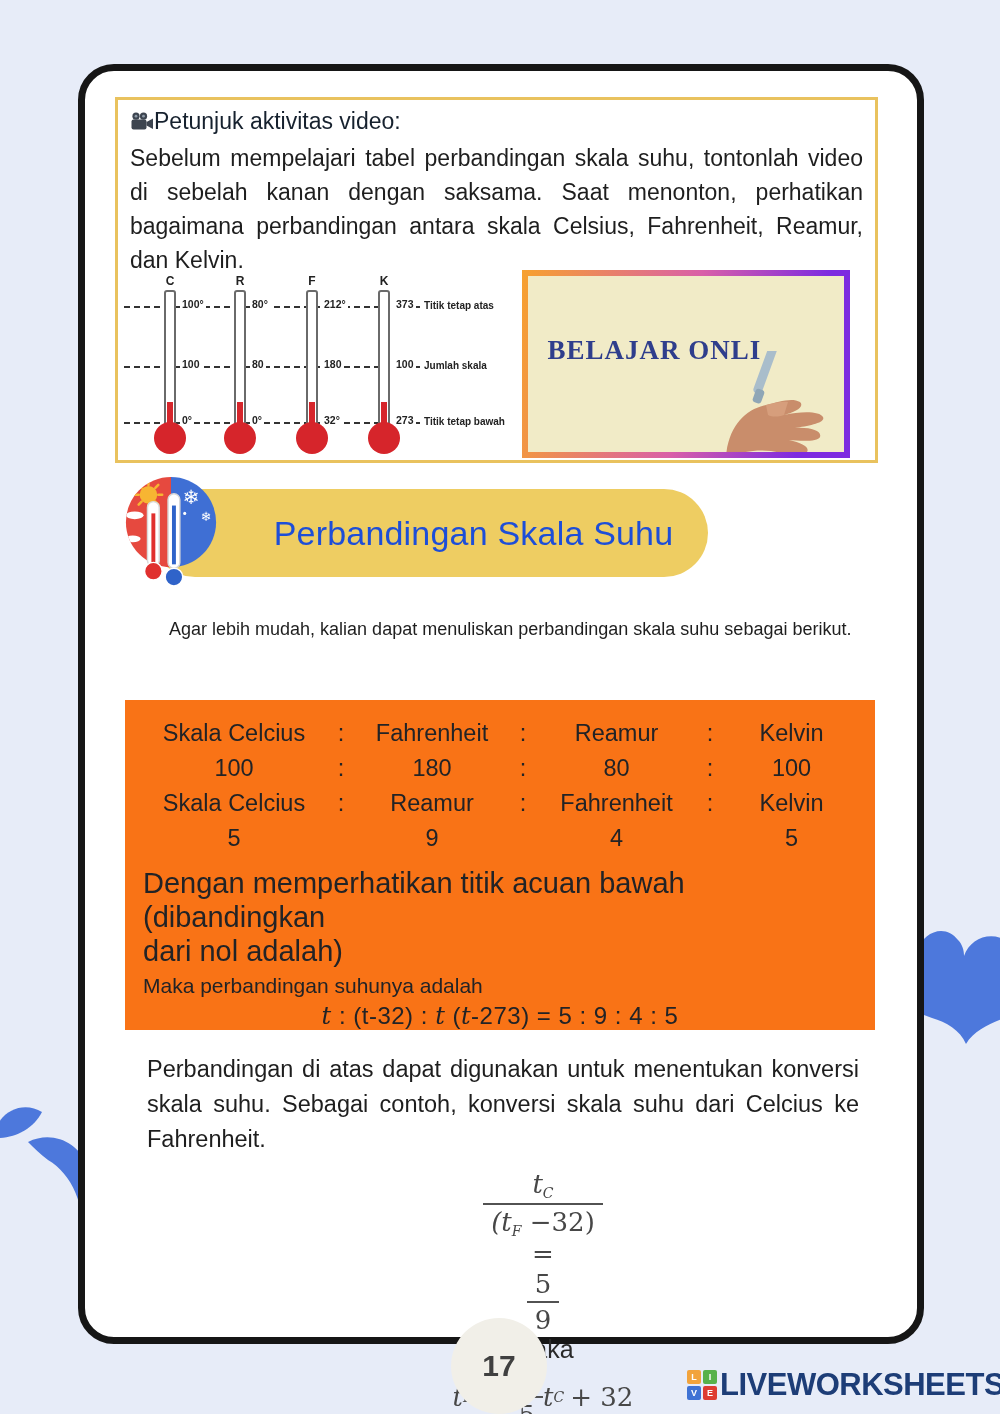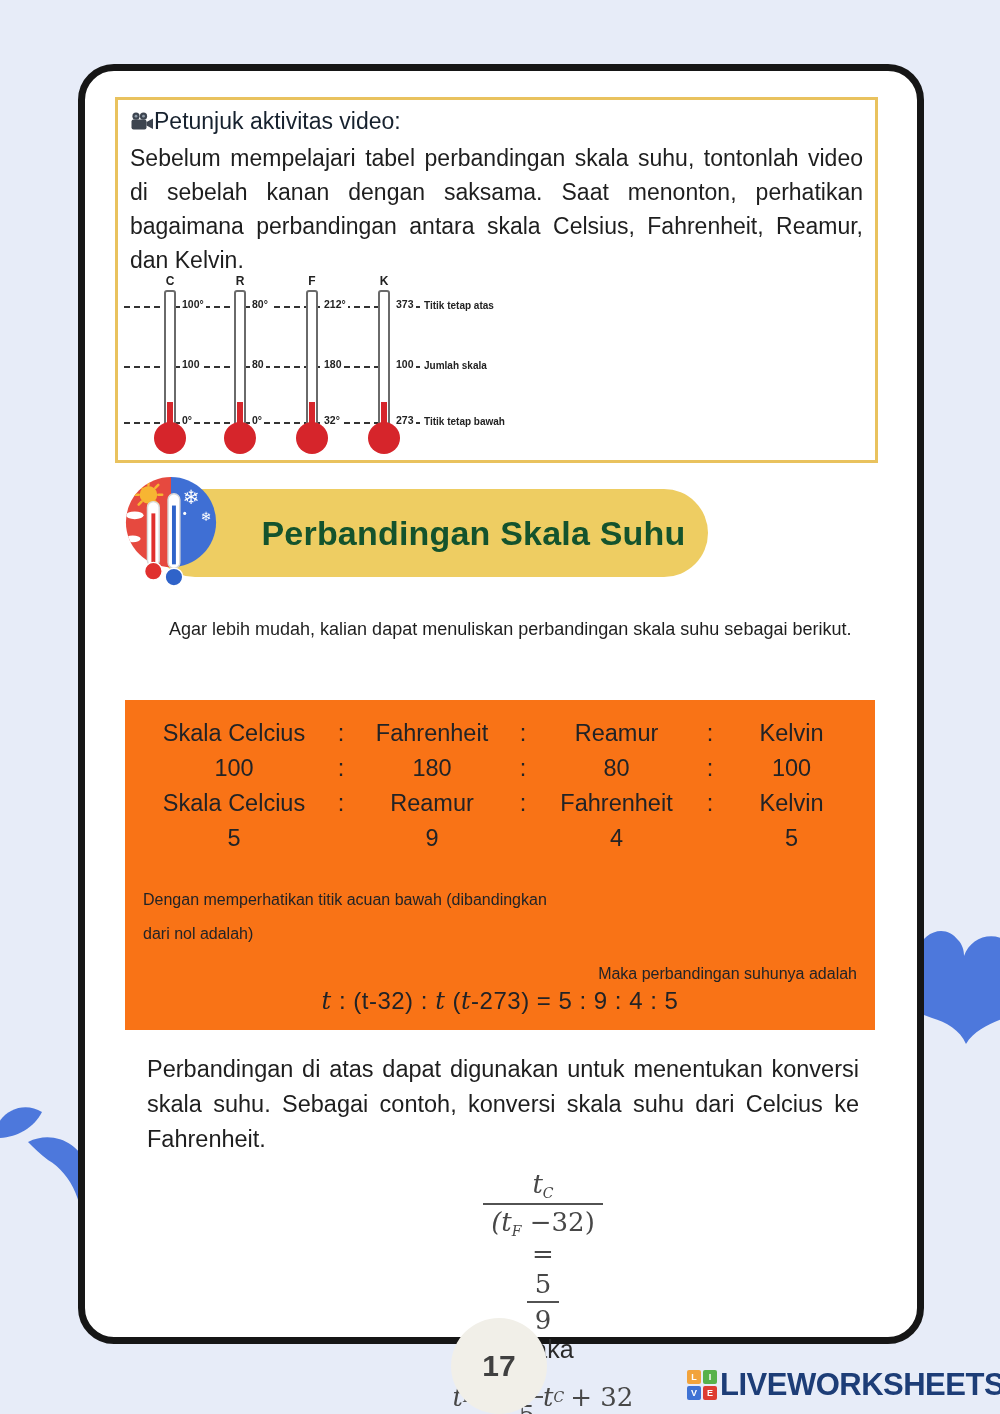--- a/index.html
+++ b/index.html
@@ -43,35 +43,35 @@
   .video-inner { position:relative; width:100%; height:100%; background:#f1ebc7; overflow:hidden; }
   .video-caption { position:absolute; left:0; top:42%; width:80%; text-align:center;
                    font-family:"Liberation Serif", serif; font-weight:bold; font-size:27px;
                    letter-spacing:1px; color:#2f3e8c; transform:translateY(-50%); }
   .hand-svg { position:absolute; right:0; bottom:-4px; width:170px; height:105px; }
 
   
   .banner-pill { position:absolute; left:66px; top:418px; width:557px; height:88px;
                  background:#eecd62; border-radius:44px; display:flex; align-items:center;
                  justify-content:center; padding-left:88px; }
-  .banner-title { font-size:34px; font-weight:700; color:#14532d; letter-spacing:0.2px; }
+  .banner-title { font-size:34px; font-weight:400; color:#1d4ed8; letter-spacing:0.2px; }
   .banner-icon { position:absolute; left:37px; top:405px; width:98px; height:112px; z-index:3; }
 
   
   .intro { position:absolute; left:62px; top:541px; width:706px; font-size:18px;
            line-height:35px; color:#1e1e1e; text-indent:22px; }
 
   
   .ratio-box { position:absolute; left:40px; top:629px; width:750px; height:330px;
                background:#f97316; padding:16px 18px; color:#222326; }
   .ratio-row { display:grid; grid-template-columns:182px 32px 150px 32px 155px 32px 131px;
                height:35px; align-items:center; font-size:23.5px; }
   .ratio-cell { text-align:center; }
-  .ratio-note { margin-top:27px; font-size:16px; line-height:34px; }
-  .ratio-conclusion { margin-top:14px; text-align:right; font-size:16px; }
+  .ratio-note { margin-top:10px; font-size:29px; line-height:34px; }
+  .ratio-conclusion { margin-top:6px; text-align:left; font-size:21px; }
   .ratio-formula { margin-top:4px; text-align:center; font-size:24px; letter-spacing:0.5px; }
   .it { font-family:"DejaVu Serif", serif; font-style:italic; }
 
   
   .closing { position:absolute; left:62px; top:981px; width:712px; font-size:23.5px;
              line-height:35px; color:#1e1e1e; text-align:justify; }
 
   
   .math-row { position:absolute; left:168px; top:1098px; width:580px; height:86px;
               display:flex; align-items:center; color:#474747;
@@ -175,20 +175,31 @@
         <span class="num-chip" style="left:56px;top:140px">0°</span>
         <span class="num-chip" style="left:126px;top:140px">0°</span>
         <span class="num-chip" style="left:198px;top:140px">32°</span>
         <span class="num-chip" style="left:270px;top:140px">273</span>
 
         <span class="row-label" style="top:26px">Titik tetap atas</span>
         <span class="row-label" style="top:86px">Jumlah skala</span>
         <span class="row-label" style="top:142px">Titik tetap bawah</span>
       </div>
 
+      <div class="video-thumb">
+        <div class="video-inner">
+          <div class="video-caption">BELAJAR ONLI</div>
+          <svg class="hand-svg" viewBox="0 0 170 105">
+            <rect x="88" y="-14" width="9" height="58" rx="4" transform="rotate(20 92 15)" fill="#a9bdcb"></rect>
+            <rect x="80" y="38" width="9" height="14" rx="3" transform="rotate(20 84 45)" fill="#8fa6b6"></rect>
+            <path d="M52,105 C55,74 72,58 92,54 C104,51 118,46 126,51 C131,56 121,61 110,64 C127,60 146,60 149,66 C152,72 134,75 121,77 C137,76 148,80 146,86 C144,91 126,90 115,89 C128,92 136,96 133,101 C130,106 108,102 97,100 C80,98 64,102 60,105 Z" fill="#c98d6b"></path>
+            <path d="M92,54 C100,52 108,50 114,51 L110,64 C104,66 98,66 94,64 Z" fill="#d69e7c"></path>
+          </svg>
+        </div>
+      </div>
     </div>
 
     <div class="banner-pill">
       <span class="banner-title">Perbandingan Skala Suhu</span>
     </div>
     <svg class="banner-icon" viewBox="0 0 100 114">
       <defs>
           <clipPath id="cp">
             <circle cx="50" cy="47" r="46"></circle>
           </clipPath>

